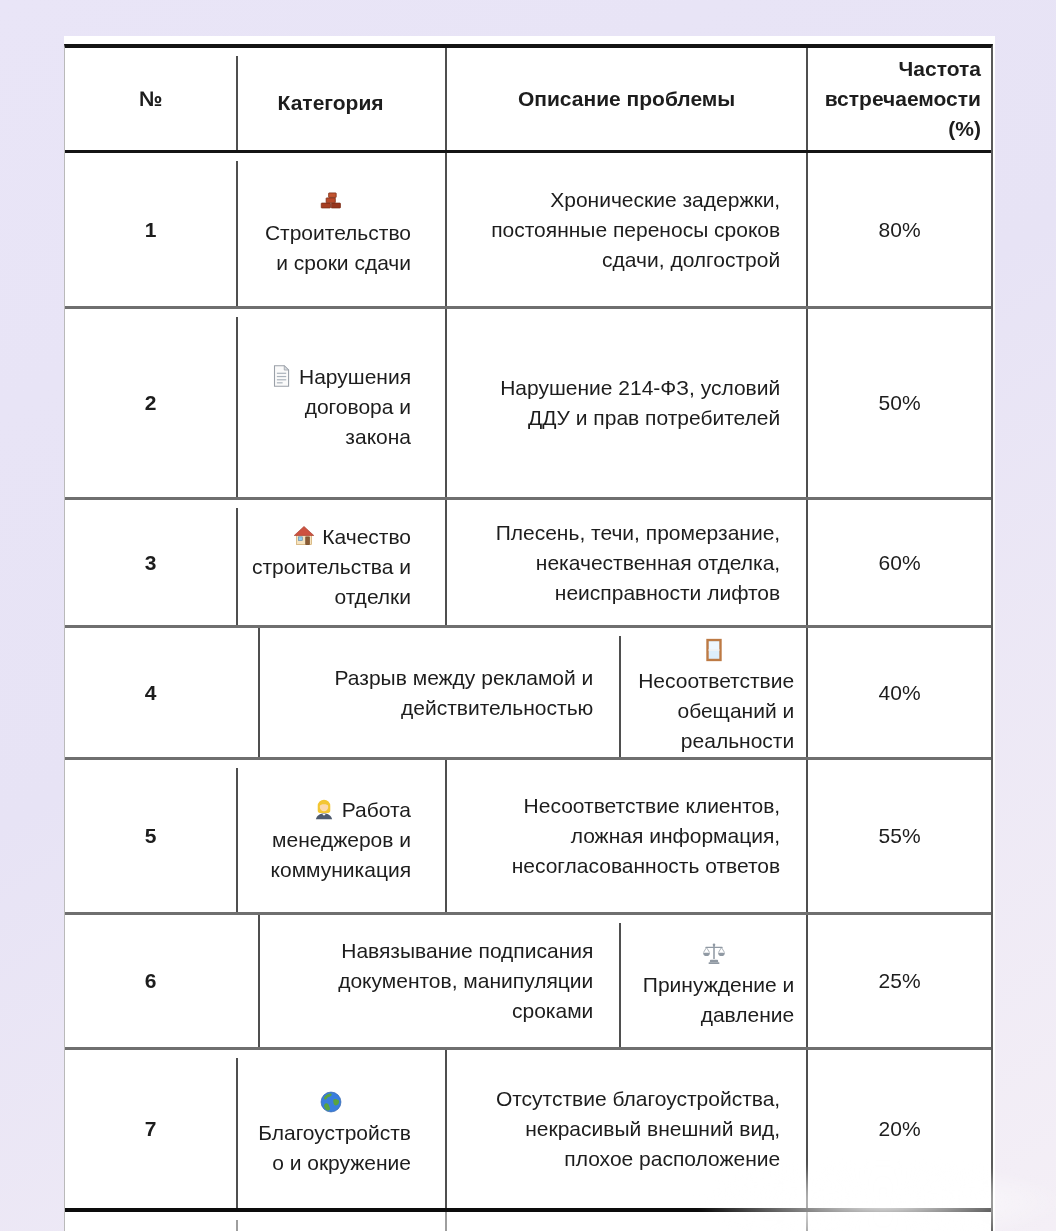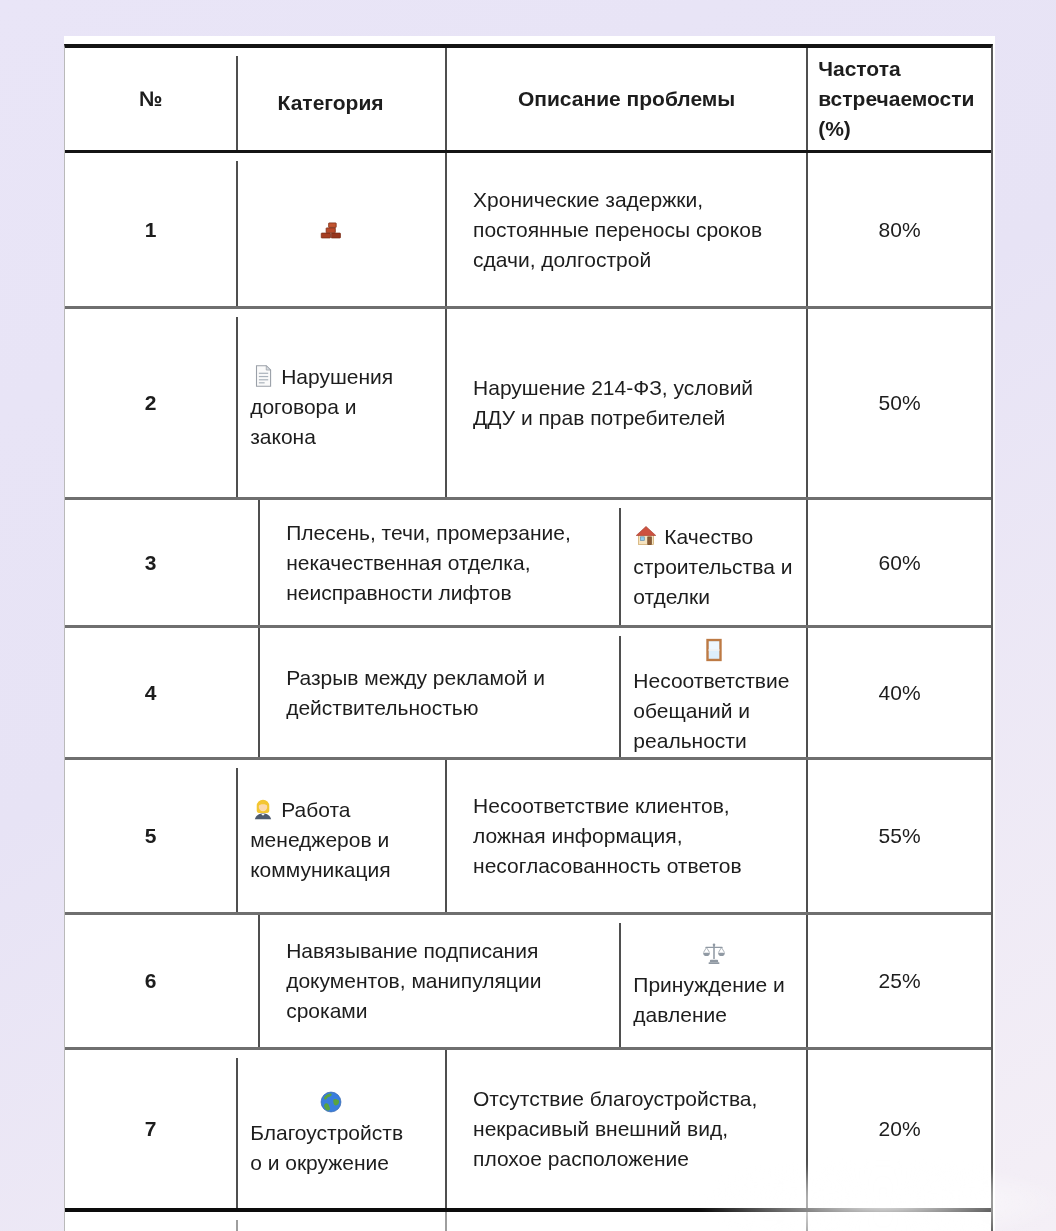--- a/index.html
+++ b/index.html
@@ -18,21 +18,21 @@
     border-top:4px solid var(--border-strong,#141414);
     border-left:1px solid #b9b9b9;
     border-right:2px solid #5a5a5a;
   }
   .row{display:flex;border-bottom:3px solid var(--border-row,#6f6f6f);}
   .row.header{border-bottom:3px solid var(--border-strong,#141414);height:102px;}
   .row.last{border-bottom:4px solid #0c0c0c;}
   .row.partial{height:42px;border-bottom:none;opacity:.55;}
   .c{
     box-sizing:border-box;display:flex;flex-direction:column;
-    align-items:center;justify-content:center;text-align:left;
+    align-items:center;justify-content:center;text-align:right;
     font-size:21px;line-height:30px;padding:8px 10px;
   }
   .c + .c{border-left:2px solid #4f4f4f;}
   .col1{width:176px;}
   .col2{width:192px;padding:8px 12px;overflow-wrap:anywhere;margin-top:8px;}
   .col3{width:371px;padding:0 26px;margin-left:22px;}
   .col4{width:190px;overflow-wrap:anywhere;}
   .header .c{font-weight:bold;}
   .num{font-weight:bold;}
   .cat{width:100%;}
@@ -65,21 +65,21 @@
       <div class="cat">
         <span class="icon block">
                 <svg viewBox="0 0 24 24">
                   <g stroke="#7a2d16" stroke-width="0.7">
                     <rect x="3" y="13" width="8.5" height="4.5" fill="#a63e22" rx="0.5"></rect>
                     <rect x="12.2" y="13" width="8.5" height="4.5" fill="#96351d" rx="0.5"></rect>
                     <rect x="7.5" y="8.2" width="8.5" height="4.5" fill="#b8492a" rx="0.5"></rect>
                     <rect x="9.8" y="3.6" width="7" height="4.2" fill="#c25430" rx="0.5"></rect>
                   </g>
                 </svg>
-              </span>
+              </span><span>Строительство и сроки сдачи</span>
       </div>
     </div>
     <div class="c col3">
       <span>Хронические задержки, постоянные переносы сроков сдачи, долгострой</span>
     </div>
     <div class="c col4">
       <span>80%</span>
     </div>
   </div>
 
@@ -106,32 +106,32 @@
     </div>
     <div class="c col4">
       <span>50%</span>
     </div>
   </div>
 
   <div class="row" style="height: 125px;">
     <div class="c col1">
       <span class="num">3</span>
     </div>
-    <div class="c col3">
-      <span>Плесень, течи, промерзание, некачественная отделка, неисправности лифтов</span>
-    </div>
     <div class="c col2">
       <div class="cat">
         <span class="icon"><svg viewBox="0 0 24 24">
                   <rect x="5" y="10.5" width="14" height="9.5" fill="#f6e3bf" stroke="#c9a05c" stroke-width="0.6"></rect>
                   <path d="M3 11.5 L12 3.2 L21 11.5 Z" fill="#cd5240" stroke="#a63a2a" stroke-width="0.6"></path>
                   <rect x="7" y="12.8" width="3.4" height="3.2" fill="#8fd0ef" stroke="#5a86ad" stroke-width="0.6"></rect>
                   <rect x="13.6" y="12.8" width="3.4" height="7.2" fill="#8a5a34" stroke="#6e4526" stroke-width="0.6"></rect>
                 </svg></span><span>Качество строительства и отделки</span>
       </div>
+    </div>
+    <div class="c col3">
+      <span>Плесень, течи, промерзание, некачественная отделка, неисправности лифтов</span>
     </div>
     <div class="c col4">
       <span>60%</span>
     </div>
   </div>
 
   <div class="row" style="height: 129px;">
     <div class="c col1">
       <span class="num">4</span>
     </div>

